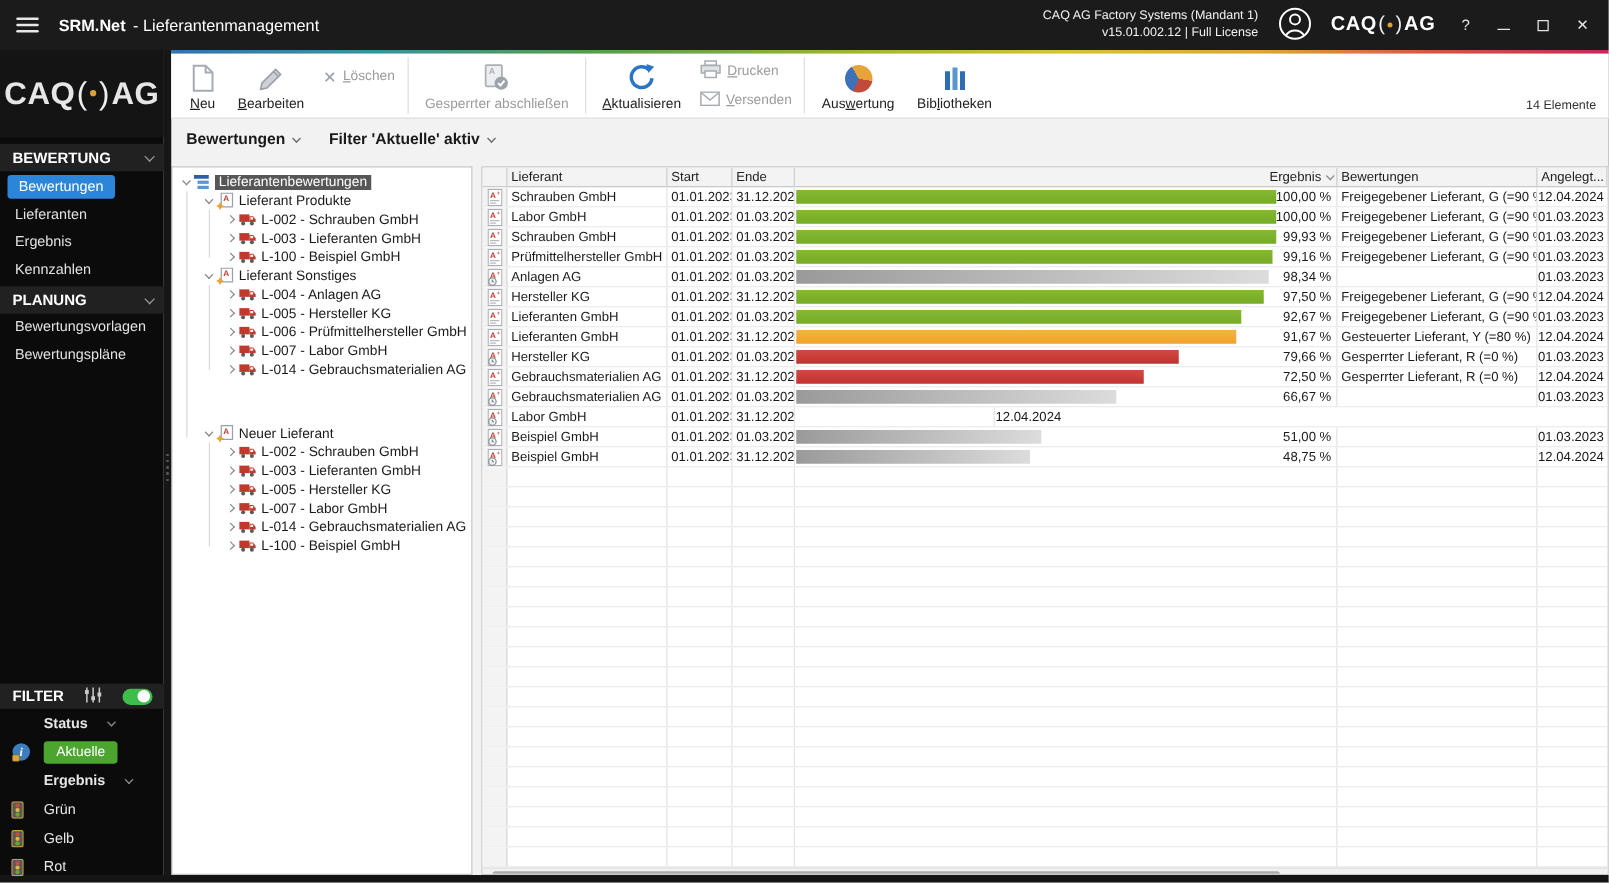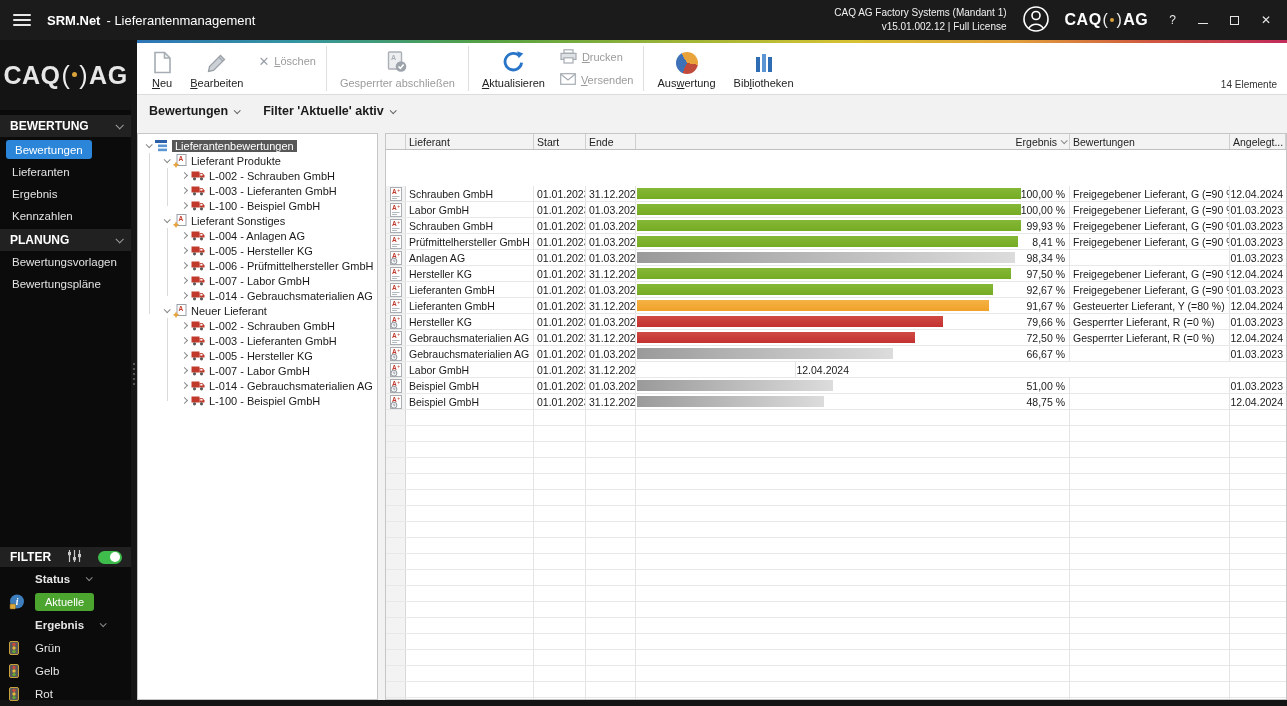--- a/index.html
+++ b/index.html
@@ -65,21 +65,21 @@
   .count-label{position:absolute;right:10px;bottom:4px;font-size:10px;color:#333;}
   .x-glyph{color:#99A0A8;font-size:13px;line-height:1;}
   .pie{width:22px;height:22px;border-radius:50%;
     background:conic-gradient(from 205deg,#3E71B8 0deg 125deg,#E8A33B 125deg 255deg,#C14B3B 255deg 360deg);}
 
   .breadcrumb{flex:0 0 32px;display:flex;align-items:center;gap:24px;padding-left:12px;}
   .bc-item{font-weight:bold;font-size:12.5px;display:flex;align-items:center;gap:6px;cursor:pointer;}
 
   .panels{flex:1;display:flex;min-height:0;margin-top:6px;}
   .tree-panel{flex:0 0 241px;background:#FFF;border:1px solid #C6C6C6;margin-right:7px;overflow:hidden;padding-top:4px;}
-  .table-panel{flex:1;background:#FFF;border:1px solid #C6C6C6;display:flex;flex-direction:column;overflow:hidden;min-width:0;gap:36px;}
+  .table-panel{flex:1;background:#FFF;border:1px solid #C6C6C6;display:flex;flex-direction:column;overflow:hidden;min-width:0;}
 
   
   .tnode{display:flex;align-items:center;height:15px;gap:4px;white-space:nowrap;font-size:11px;cursor:pointer;}
   .tnode .chev{flex:0 0 auto;}
   .tlabel.sel{background:#575757;color:#FFF;padding:0 3px;}
   .kids1{position:relative;}
   .kids1::before{content:"";position:absolute;left:11px;top:0;bottom:94px;border-left:1px solid #DADADA;}
   .kids2{position:relative;}
   .kids2::before{content:"";position:absolute;left:29px;top:0;bottom:7px;border-left:1px solid #DADADA;}
 
@@ -499,21 +499,21 @@
                         <rect x="0.5" y="1.5" width="8" height="6" fill="#C0392B"></rect>
                         <path d="M8.5 3 h3 l2 2.5 v2 h-5 z" fill="#C0392B"></path>
                         <rect x="9.3" y="3.8" width="2.2" height="1.8" fill="#FFF"></rect>
                         <circle cx="3.5" cy="8.8" r="1.6" fill="#5A5A5A"></circle>
                         <circle cx="10.5" cy="8.8" r="1.6" fill="#5A5A5A"></circle>
                       </svg>
                     </span>
                     <span class="tlabel">L-014 - Gebrauchsmaterialien AG</span>
                   </div>
                 </div>
-                <div class="tnode" style="padding-left: 26px;">
+                <div class="tnode" style="padding-left: 26px; margin-top: 36px;">
                   <span class="chev"></span>
                   <span style="display: inline-flex;">
                     <svg width="14" height="14" viewBox="0 0 14 14">
                       <rect x="4" y="0.5" width="9" height="11" fill="#FFF" stroke="#9AA0A8"></rect>
                       <text x="5.5" y="7.2" font-size="6.5" fill="#C0392B" font-weight="bold" font-family="Liberation Sans,sans-serif">A</text>
                       <path d="M3 7.5 l1.1 2.2 2.2 1.1 -2.2 1.1 -1.1 2.2 -1.1 -2.2 -2.2 -1.1 2.2 -1.1 z" fill="#E8A33D"></path>
                     </svg>
                   </span>
                   <span class="tlabel">Neuer Lieferant</span>
                 </div>
@@ -708,21 +708,21 @@
                     </svg>
                   </span>
                 </div>
                 <div class="cell c-lief">Prüfmittelhersteller GmbH</div>
                 <div class="cell c-start">01.01.2023</div>
                 <div class="cell c-ende">01.03.2023</div>
                 <div class="cell c-erg">
                   <div class="bar-zone">
                     <div class="bar" style="width: 99.16%; background: linear-gradient(rgb(132, 184, 54), rgb(118, 171, 36));"></div>
                   </div>
-                  <div class="erg-val">8,41 %</div>
+                  <div class="erg-val">99,16 %</div>
                 </div>
                 <div class="cell c-einst">Freigegebener Lieferant, G (=90 %)</div>
                 <div class="cell c-ang">01.03.2023</div>
               </div>
               <div class="trow">
                 <div class="cell c-icon">
                   <span style="display: inline-flex;">
                     <svg width="12" height="14" viewBox="0 0 12 14">
                       <rect x="0.5" y="0.5" width="11" height="13" fill="#FFF" stroke="#A9AEB5"></rect>
                       <text x="2" y="7" font-size="6.5" fill="#C0392B" font-weight="bold" font-family="Liberation Sans,sans-serif">A</text>

